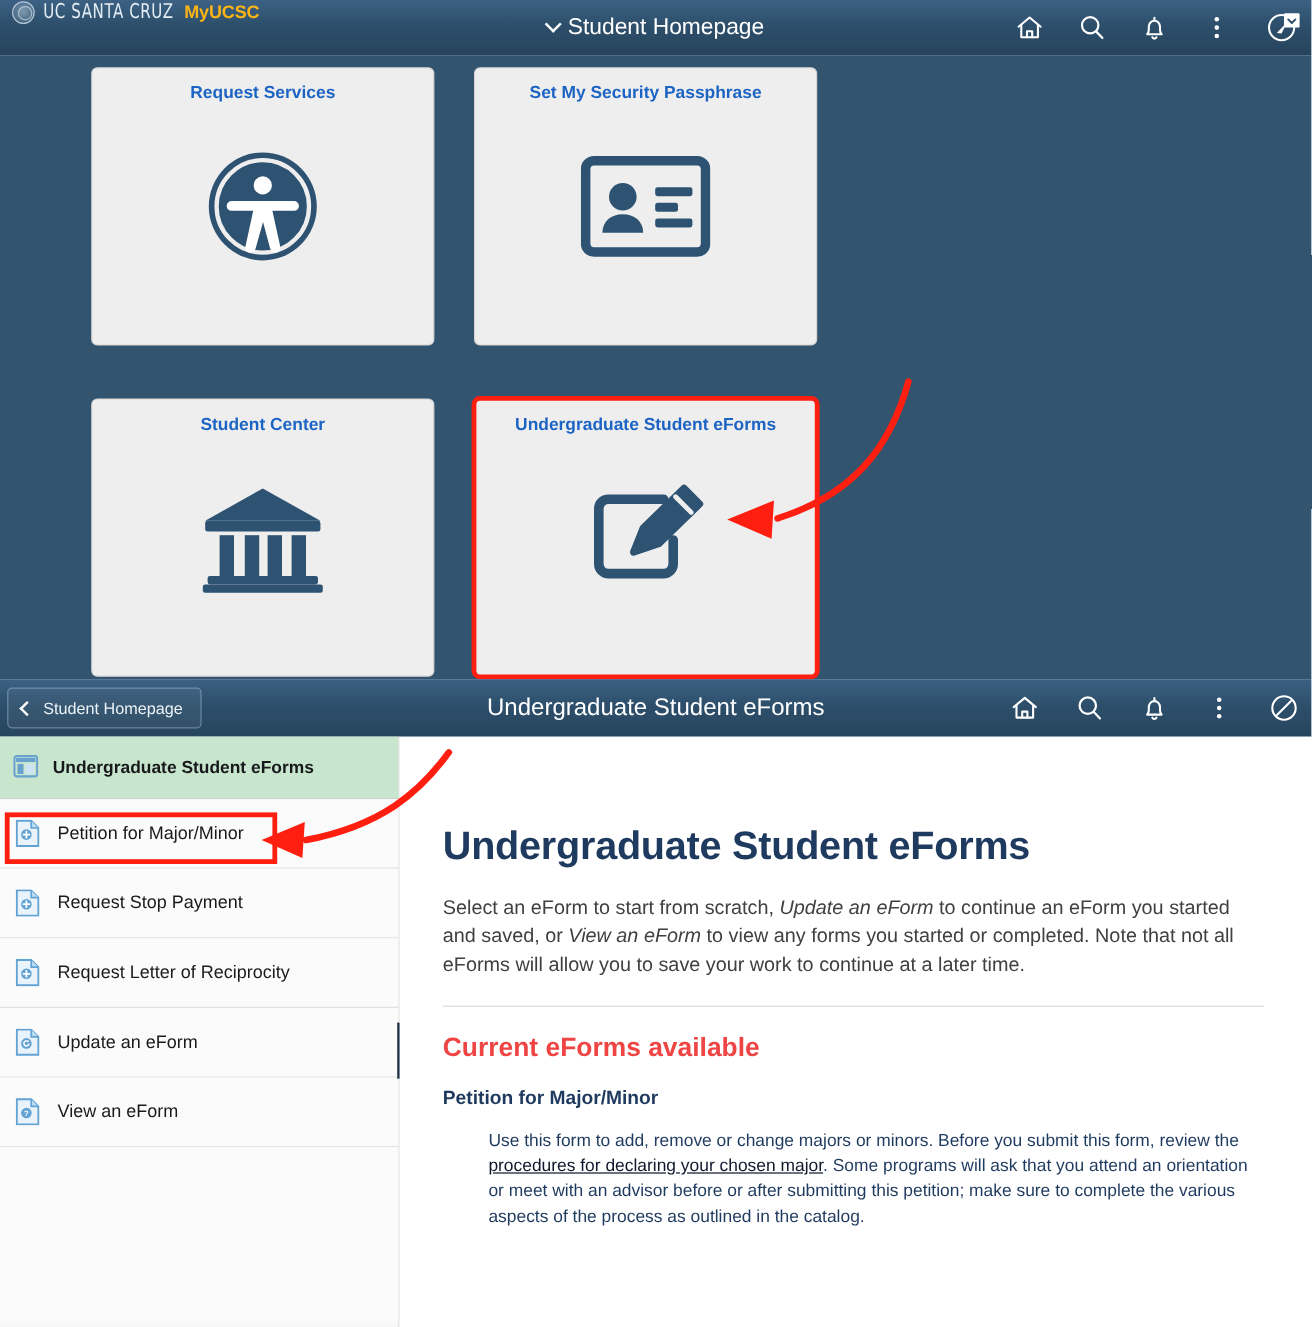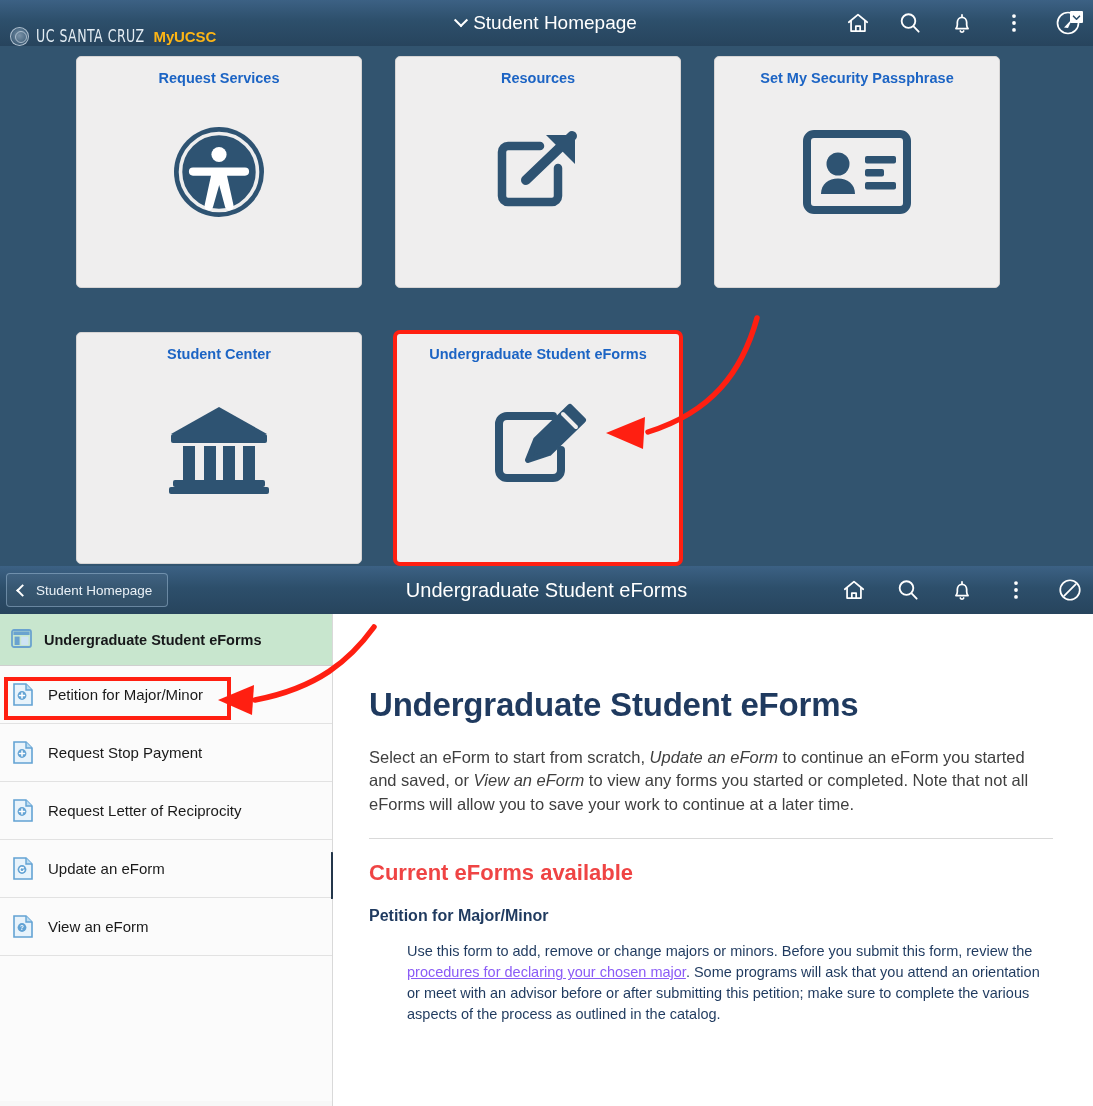--- a/index.html
+++ b/index.html
@@ -8,21 +8,21 @@
     font-family: "Liberation Sans", sans-serif;
     background: #ffffff;
     overflow: hidden;
   }
   .screen { position: relative; width: 1093px; height: 1106px; overflow: hidden; }
 
   
   .topbar {
     position: absolute; left: 0; top: 0; width: 1093px; height: 46px;
     background: linear-gradient(180deg, #3c6184 0%, #2d4f6b 45%, #27445d 100%);
-    display: flex; align-items: flex-end;
+    display: flex; align-items: flex-start;
   }
   .brand { display: flex; align-items: center; padding-left: 10px; gap: 7px; }
   .brand-seal {
     width: 19px; height: 19px; border-radius: 50%;
     border: 1.5px solid rgba(214,226,236,.75);
     background: radial-gradient(circle at 50% 45%, rgba(190,208,224,.55) 0%, rgba(120,150,175,.35) 65%, rgba(70,100,130,.2) 100%);
     position: relative; flex: 0 0 auto;
   }
   .brand-seal::after {
     content:""; position:absolute; left:3.5px; top:3.5px; width:10px; height:10px;
@@ -151,21 +151,21 @@
     margin-bottom: 22px;
   }
   .intro i { font-style: italic; }
   .rule { height: 1px; background: #d9d9d9; max-width: 690px; margin-bottom: 21px; }
   .h2 { font-size: 22px; font-weight: bold; color: #ef4444; margin-bottom: 21px; }
   .h3 { font-size: 16px; font-weight: bold; color: #1f3a5f; margin-bottom: 16px; }
   .para {
     font-size: 14.5px; line-height: 1.44; color: #1f3a5f;
     margin-left: 38px; max-width: 648px;
   }
-  .para a { color: #8b5cf6; text-decoration: underline; }
+  .para a { color: #0f172a; text-decoration: underline; }
 
   
   .overlay { position: absolute; left: 0; top: 0; width: 1093px; height: 1106px; pointer-events: none; }
   .hl-box {
     position: absolute; border: 4px solid #ff1f11;
   }
   .hl-petition { left: 4px; top: 677px; width: 227px; height: 43px; }
 </style>
 </head>
 <body>
@@ -230,30 +230,20 @@
         <div class="tile-icon">
           <svg width="100" height="100" viewBox="0 0 100 100">
             <circle cx="50" cy="50" r="45" fill="#2e5372"></circle>
             <circle cx="50" cy="50" r="38.5" fill="none" stroke="#eeeeee" stroke-width="3.6"></circle>
             <circle cx="50" cy="32.5" r="7.6" fill="#ffffff"></circle>
             <path d="M24 45.5h52a4.1 4.1 0 0 1 0 8.2H58l6.5 29.5a4.3 4.3 0 0 1-8.4 1.9L50.2 63 44 85.1a4.3 4.3 0 0 1-8.4-1.9L42 53.7H24a4.1 4.1 0 0 1 0-8.2z" fill="#ffffff"></path>
           </svg>
         </div>
       </div>
 
-      <div class="tile">
-        <div class="tile-title">Resources</div>
-        <div class="tile-icon">
-          <svg width="100" height="100" viewBox="0 0 100 100" fill="none" stroke="#2e5372" stroke-width="8.5" stroke-linecap="round" stroke-linejoin="round">
-            <path d="M52 24H20a6 6 0 0 0-6 6v44a6 6 0 0 0 6 6h44a6 6 0 0 0 6-6V46"></path>
-            <path d="M38 58 84 14" stroke-width="10"></path>
-            <path d="M58 13h29v29" fill="#2e5372" stroke="none"></path>
-          </svg>
-        </div>
-      </div>
 
       <div class="tile">
         <div class="tile-title">Set My Security Passphrase</div>
         <div class="tile-icon">
           <svg width="108" height="88" viewBox="0 0 108 88">
             <rect x="4" y="6" width="100" height="76" rx="7" fill="none" stroke="#2e5372" stroke-width="8"></rect>
             <circle cx="35" cy="36" r="11.5" fill="#2e5372"></circle>
             <path d="M18 66c0-10 7.6-15.5 17-15.5S52 56 52 66z" fill="#2e5372"></path>
             <rect x="62" y="28" width="31" height="7.5" rx="2" fill="#2e5372"></rect>
             <rect x="62" y="41" width="19" height="7.5" rx="2" fill="#2e5372"></rect>

